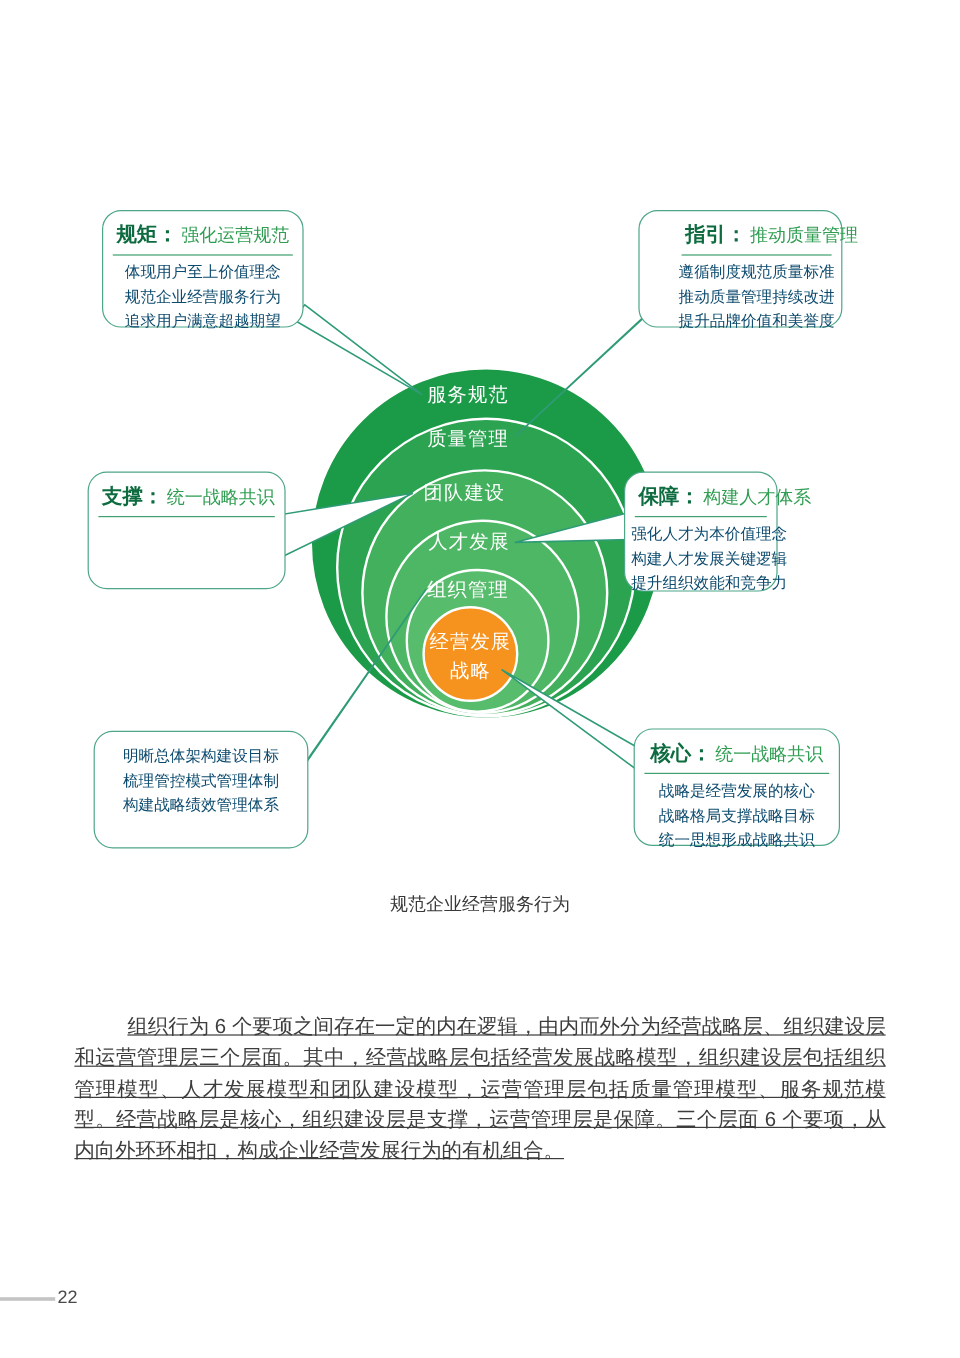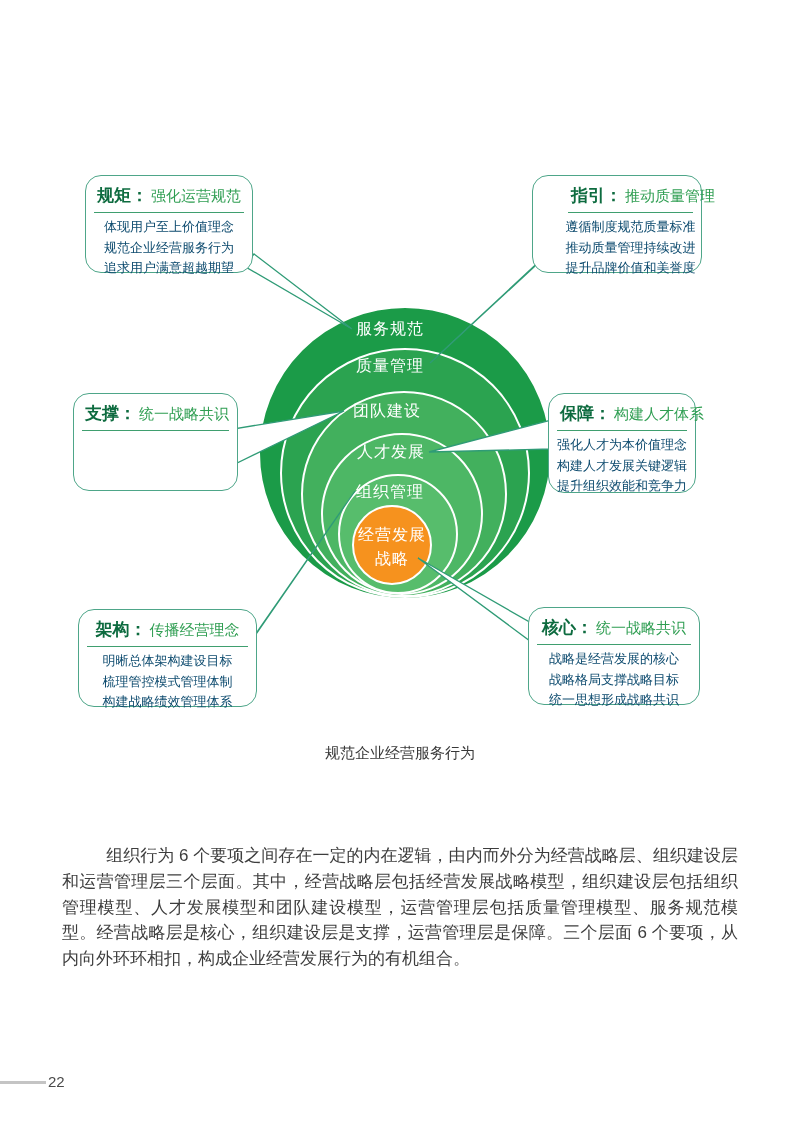--- a/index.html
+++ b/index.html
@@ -26,21 +26,21 @@
     font-family:"Liberation Sans","DejaVu Sans",sans-serif;
   }
   .wedge{fill:#ffffff;stroke-width:1.3;}
   .caption{
     position:absolute;left:0;right:0;top:744px;z-index:2;
     text-align:center;font-size:15px;color:#383838;
   }
   .paragraph{
     position:absolute;left:62px;width:676px;top:843px;z-index:2;
     font-size:17px;line-height:25.8px;color:#3d3d3d;
-    text-align:justify;text-indent:2.6em;
+    text-align:justify;text-indent:2.6em;text-decoration:underline;
   }
   .page-rule{position:absolute;left:0;top:1081px;width:46px;height:3px;background:#c4c4c4;z-index:2;}
   .page-number{position:absolute;left:48px;top:1073px;font-size:15px;color:#4a4a4a;z-index:2;}
 </style>
 </head>
 <body>
 
 <div class="page">
 
   <svg class="diagram-svg" width="800" height="1132" viewBox="0 0 800 1132">
@@ -89,35 +89,32 @@
       <div class="line">提升品牌价值和美誉度</div>
     </div>
   </div>
 
   <div class="callout" style="left:73px;top:393px;width:165px;height:98px;">
     <div class="title-row">
       <span class="t">支撑：</span><span class="s">统一战略共识</span>
     </div>
   </div>
 
-  <div class="callout" style="left:548px;top:393px;width:148px;height:100px;">
+  <div class="callout" style="left:520px;top:393px;width:128px;height:100px;">
     <div class="title-row">
       <span class="t">保障：</span><span class="s">构建人才体系</span>
     </div>
     <div class="box-body">
       <div class="line">强化人才为本价值理念</div>
       <div class="line">构建人才发展关键逻辑</div>
       <div class="line">提升组织效能和竞争力</div>
     </div>
   </div>
 
   <div class="callout" style="left:78px;top:609px;width:179px;height:98px;">
-    <div class="title-row">
-      <span class="t">架构：</span><span class="s">传播经营理念</span>
-    </div>
     <div class="box-body">
       <div class="line">明晰总体架构建设目标</div>
       <div class="line">梳理管控模式管理体制</div>
       <div class="line">构建战略绩效管理体系</div>
     </div>
   </div>
 
   <div class="callout" style="left:528px;top:607px;width:172px;height:98px;">
     <div class="title-row">
       <span class="t">核心：</span><span class="s">统一战略共识</span>

